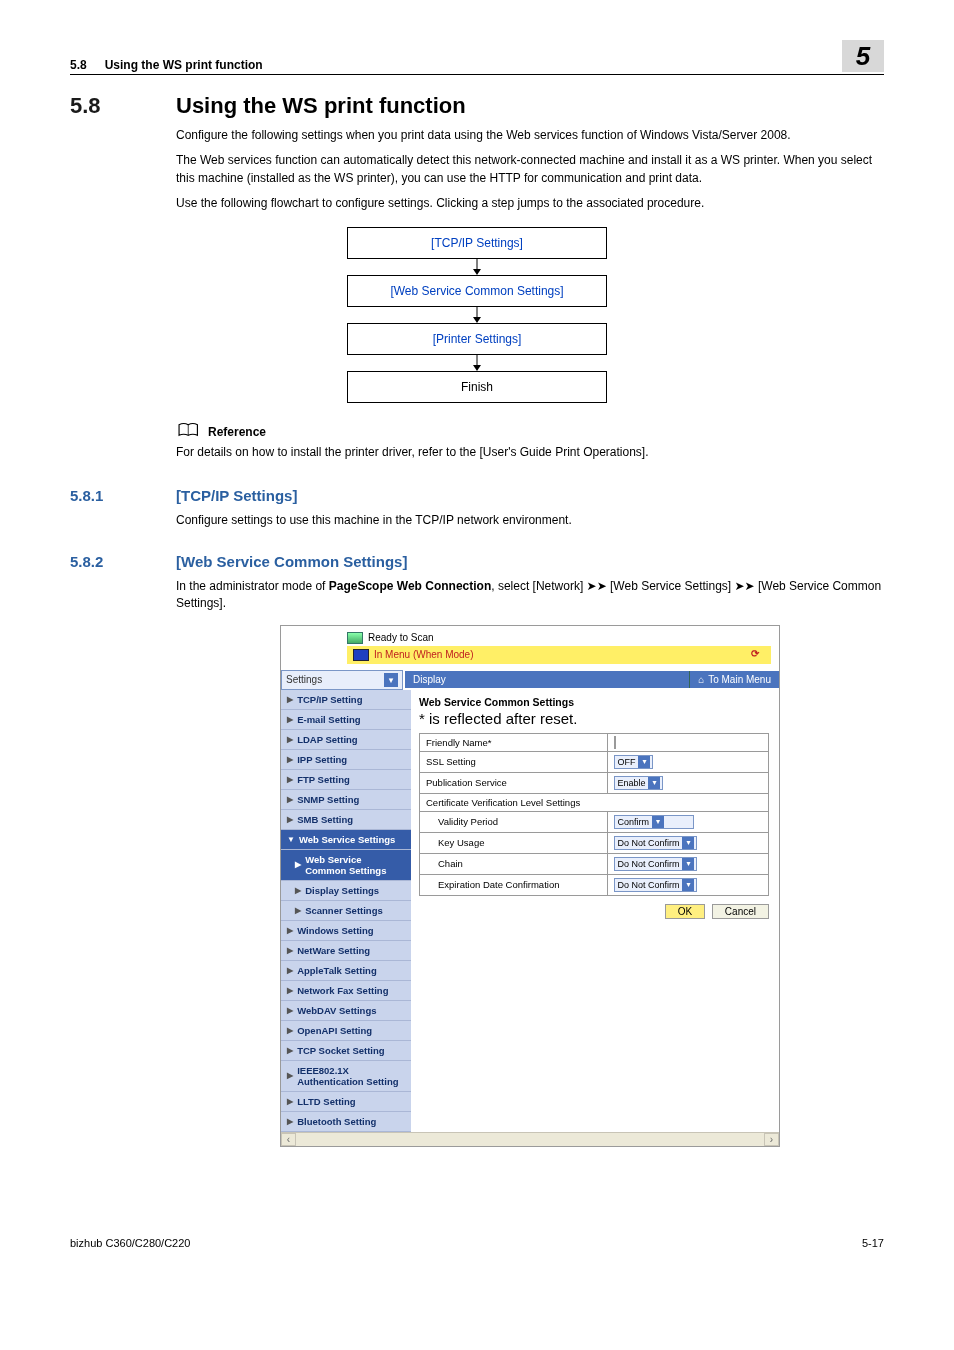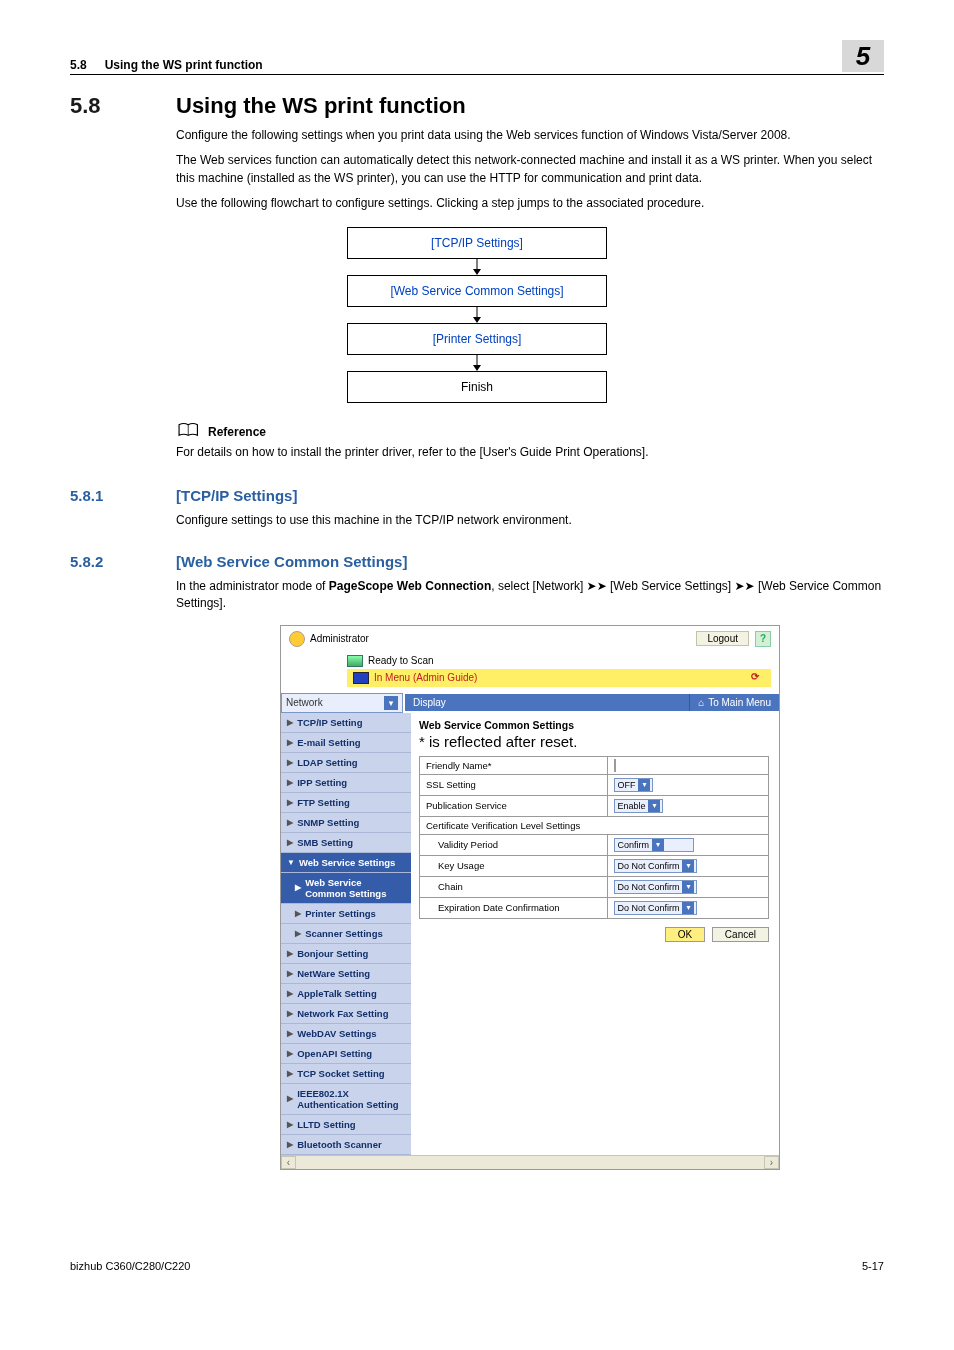--- a/index.html
+++ b/index.html
@@ -129,42 +129,36 @@
 
   <div class="sec-row" style="margin-top:24px;">
     <div class="sub-num">5.8.2</div>
     <div class="sub-title">[Web Service Common Settings]</div>
   </div>
   <p class="para">
     <span>In the administrator mode of </span><b>PageScope Web Connection</b><span>, select [Network] ➤➤ [Web Service Settings] ➤➤ [Web Service Common Settings].</span>
   </p>
 
   <div class="shot">
-    <div class="shot-top">
-      <span class="admin-icon"></span>
-      <span>Administrator</span>
-      <span class="logout">Logout</span>
-      <span class="help">?</span>
-    </div>
     <div class="status-block">
       <div class="status-row">
           <span class="status-ic1"></span>
           <span>Ready to Scan</span>
         </div>
       <div class="status-highlight">
         <span style="display:flex;align-items:center;gap:5px;">
             <span class="status-ic2"></span>
-            <span>In Menu (Admin Guide)</span>
+            <span>In Menu (When Mode)</span>
           </span>
         <span class="refresh">⟳</span>
       </div>
     </div>
     <div class="bluebar">
       <div class="netsel">
-          <span>Network</span>
+          <span>Settings</span>
           <span class="dd">▾</span>
         </div>
       <div class="disp">Display</div>
       <div class="mainmenu">
           <span>⌂</span>
           <span>To Main Menu</span>
         </div>
     </div>
     <div class="content-row">
       <div class="side">
@@ -199,29 +193,29 @@
         <div class="side-item side-sel">
             <span class="arrow-r">▼</span>
             <span>Web Service Settings</span>
           </div>
         <div class="side-item side-sel side-sub">
             <span class="arrow-r">▶</span>
             <span>Web Service Common Settings</span>
           </div>
         <div class="side-item side-sub">
             <span class="arrow-r">▶</span>
-            <span>Printer Settings</span>
+            <span>Display Settings</span>
           </div>
         <div class="side-item side-sub">
             <span class="arrow-r">▶</span>
             <span>Scanner Settings</span>
           </div>
         <div class="side-item">
             <span class="arrow-r">▶</span>
-            <span>Bonjour Setting</span>
+            <span>Windows Setting</span>
           </div>
         <div class="side-item">
             <span class="arrow-r">▶</span>
             <span>NetWare Setting</span>
           </div>
         <div class="side-item">
             <span class="arrow-r">▶</span>
             <span>AppleTalk Setting</span>
           </div>
         <div class="side-item">
@@ -243,21 +237,21 @@
         <div class="side-item">
             <span class="arrow-r">▶</span>
             <span>IEEE802.1X Authentication Setting</span>
           </div>
         <div class="side-item">
             <span class="arrow-r">▶</span>
             <span>LLTD Setting</span>
           </div>
         <div class="side-item">
             <span class="arrow-r">▶</span>
-            <span>Bluetooth Scanner</span>
+            <span>Bluetooth Setting</span>
           </div>
       </div>
       <div class="panel">
         <div class="panel-title">Web Service Common Settings</div>
         <div class="panel-note">* is reflected after reset.</div>
         <table class="tbl">
           <tbody>
               <tr>
                 <td>Friendly Name*</td>
                 <td><span class="txt-in"></span></td>

